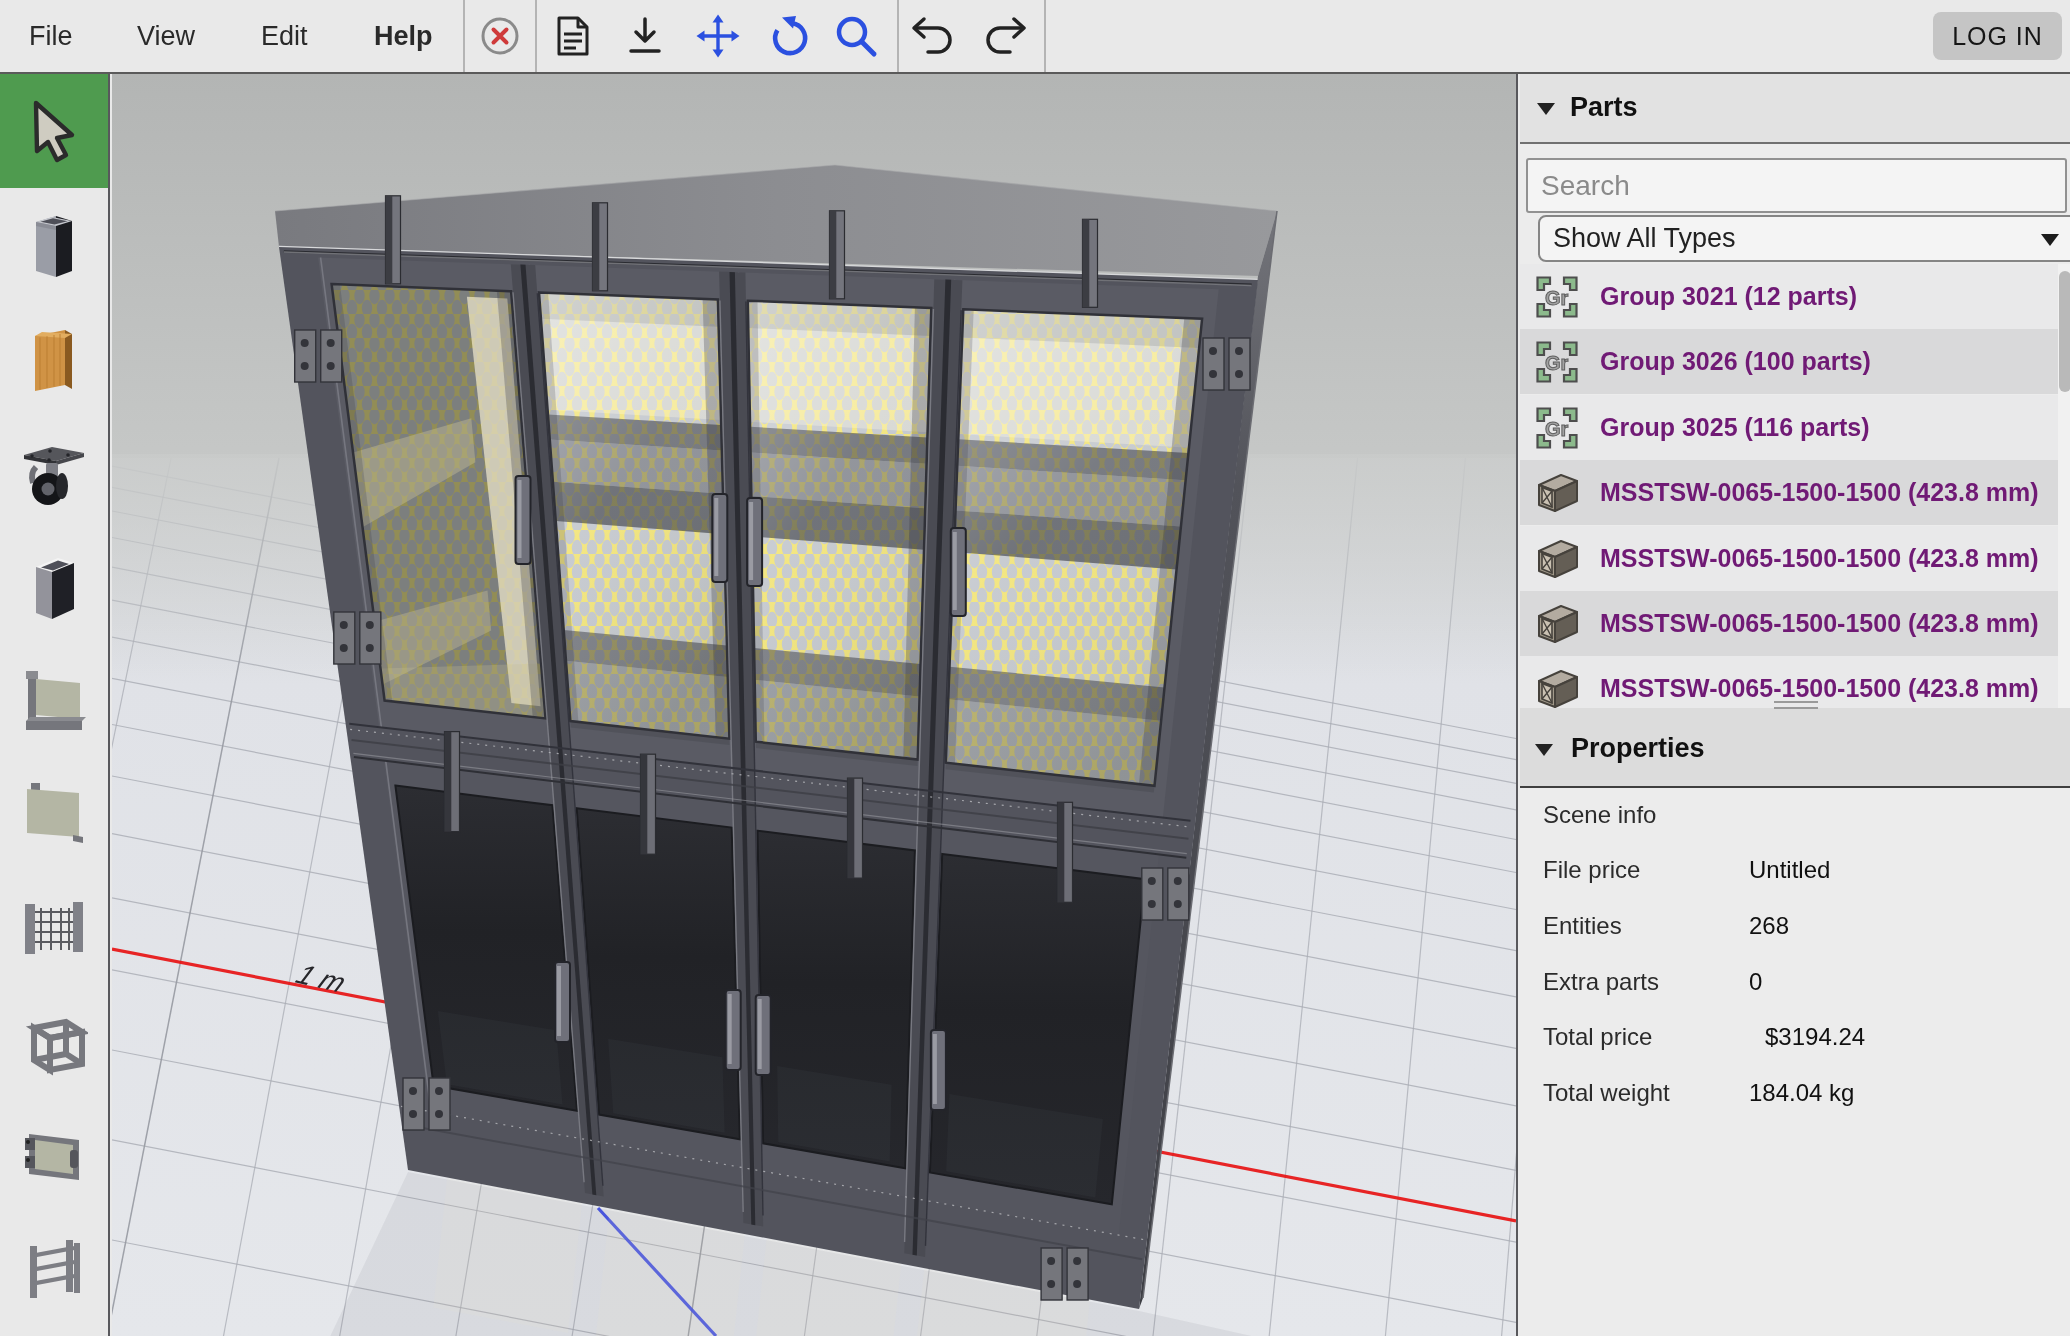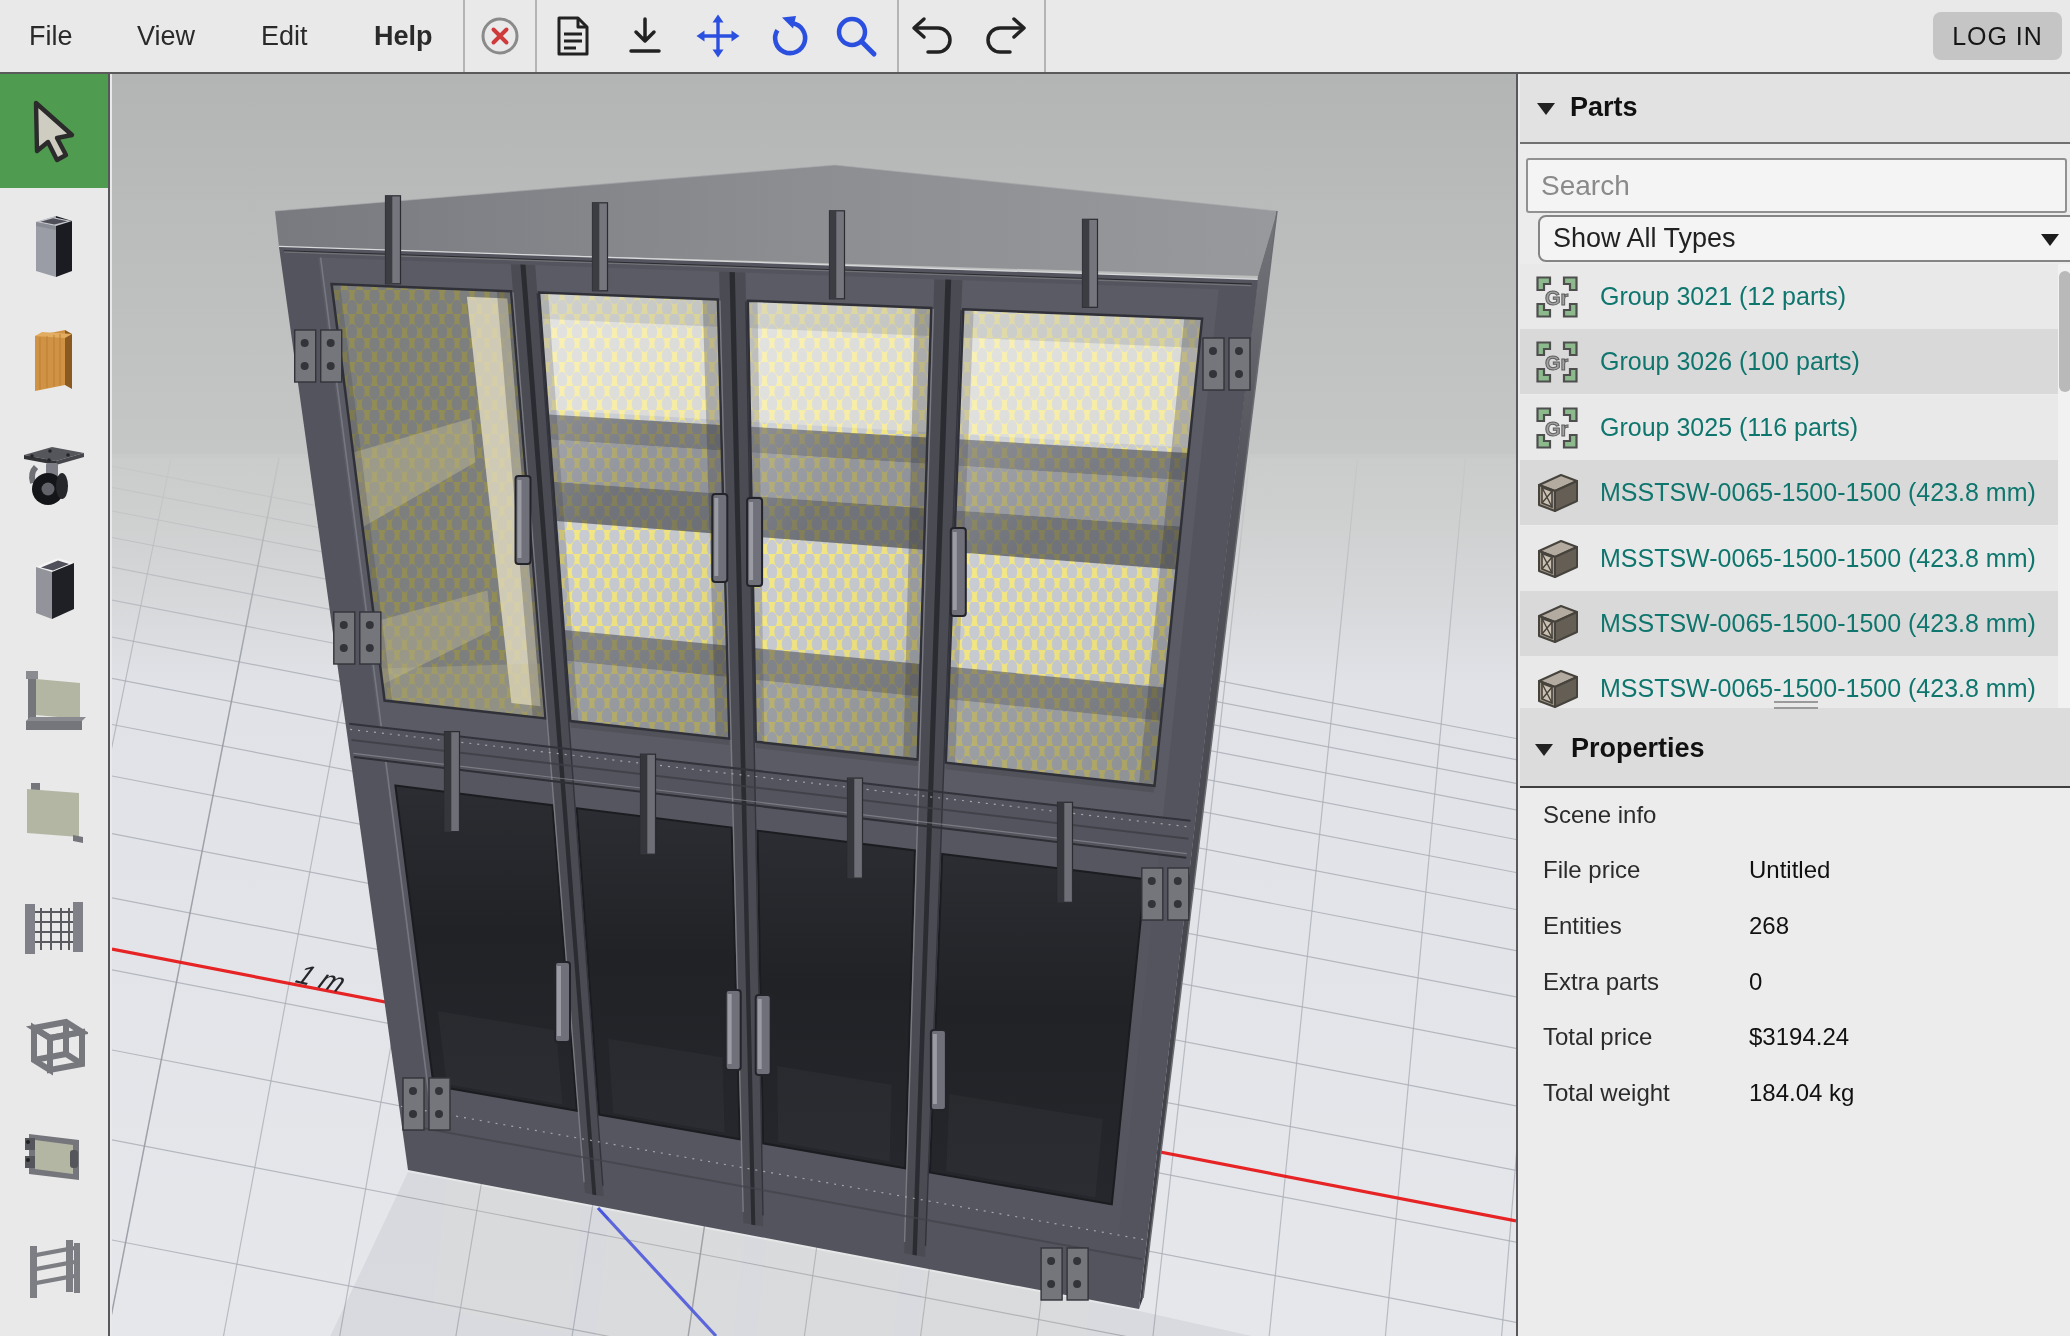--- a/index.html
+++ b/index.html
@@ -16,21 +16,21 @@
 #rpanel { position:absolute; left:1516px; top:74px; width:554px; height:1262px; background:#ececec; border-left:2px solid #58585c; }
 #phead { position:absolute; left:2px; top:0; width:552px; height:70px; background:#e2e2e2; border-bottom:2px solid #707070; }
 .hdrtext { font-size:27px; font-weight:bold; color:#111; }
 .tri { display:inline-block; width:0; height:0; border-left:9px solid transparent; border-right:9px solid transparent; border-top:12px solid #222; vertical-align:middle; }
 #search { position:absolute; left:8px; top:84px; width:541px; height:55px; background:#f4f4f4; border:2px solid #919191; border-radius:3px; font-size:28px; color:#8a8a8a; line-height:51px; padding-left:13px; }
 #typesel { position:absolute; left:8px; top:141px; width:541px; height:47px; background:#f4f4f4; border:2px solid #858585; border-radius:8px; font-size:27px; color:#222; line-height:43px; padding-left:13px;margin-left:12px; }
 #typesel .tri { position:absolute; right:18px; top:17px; border-top-color:#1c1c1c; }
 #plist { position:absolute; left:2px; top:190px; width:538px; height:444px; overflow:hidden; }
 .prow { position:absolute; left:0; width:538px; height:65px; }
 .prow .ic { position:absolute; left:15px; top:11px; }
-.prow .txt { position:absolute; left:80px; top:0; height:65px; line-height:65px; font-size:25px; color:#0f766e; white-space:nowrap; }
+.prow .txt { position:absolute; left:80px; top:0; height:65px; line-height:65px; font-size:25px; color:#701a75; white-space:nowrap;font-weight:bold; }
 #lscroll { position:absolute; left:540px; top:190px; width:14px; height:444px; background:#f1f1f1; }
 #lthumb { position:absolute; left:1px; top:7px; width:12px; height:121px; background:#b9b9b9; border-radius:6px; }
 #splitter { position:absolute; left:2px; top:634px; width:552px; height:78px; background:#dcdcdc; }
 #drag2 { position:absolute; left:256px; top:627px; width:44px; height:8px; border-top:2px solid #9a9a9a; border-bottom:2px solid #9a9a9a; z-index:5; }
 #propsep { position:absolute; left:2px; top:712px; width:552px; height:2px; background:#3f3f3f; }
 #propbody { position:absolute; left:2px; top:714px; width:552px; height:548px; background:#ececec; }
 .plabel { position:absolute; left:23px; font-size:24px; color:#2b2b2b; }
 .pval { position:absolute; left:229px; font-size:24px; color:#111; }
 </style>
 </head>
@@ -572,17 +572,17 @@
   <div id="propsep"></div>
   <div id="propbody">
     <div class="plabel" style="top:13px;">Scene info</div>
     <div class="plabel" style="top:68px;">File price</div>
       <div class="pval" style="top:68px;text-align:right;">Untitled</div>
     <div class="plabel" style="top:124px;">Entities</div>
       <div class="pval" style="top:124px;">268</div>
     <div class="plabel" style="top:180px;">Extra parts</div>
       <div class="pval" style="top:180px;">0</div>
     <div class="plabel" style="top:235px;">Total price</div>
-      <div class="pval" style="top:235px;">$3194.24</div>
+      <div class="pval" style="top:235px;margin-left:16px;">$3194.24</div>
     <div class="plabel" style="top:291px;">Total weight</div>
       <div class="pval" style="top:291px;">184.04 kg</div>
   </div>
 </div>
 
 </body></html>

